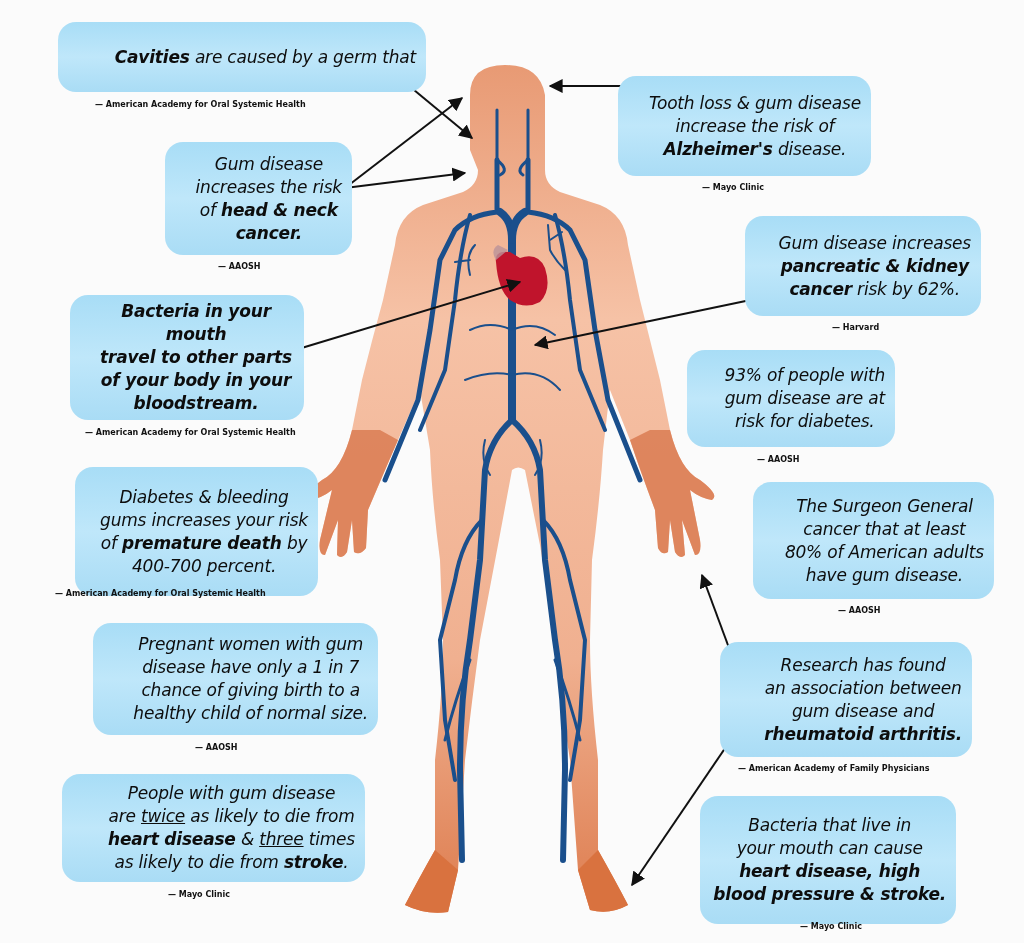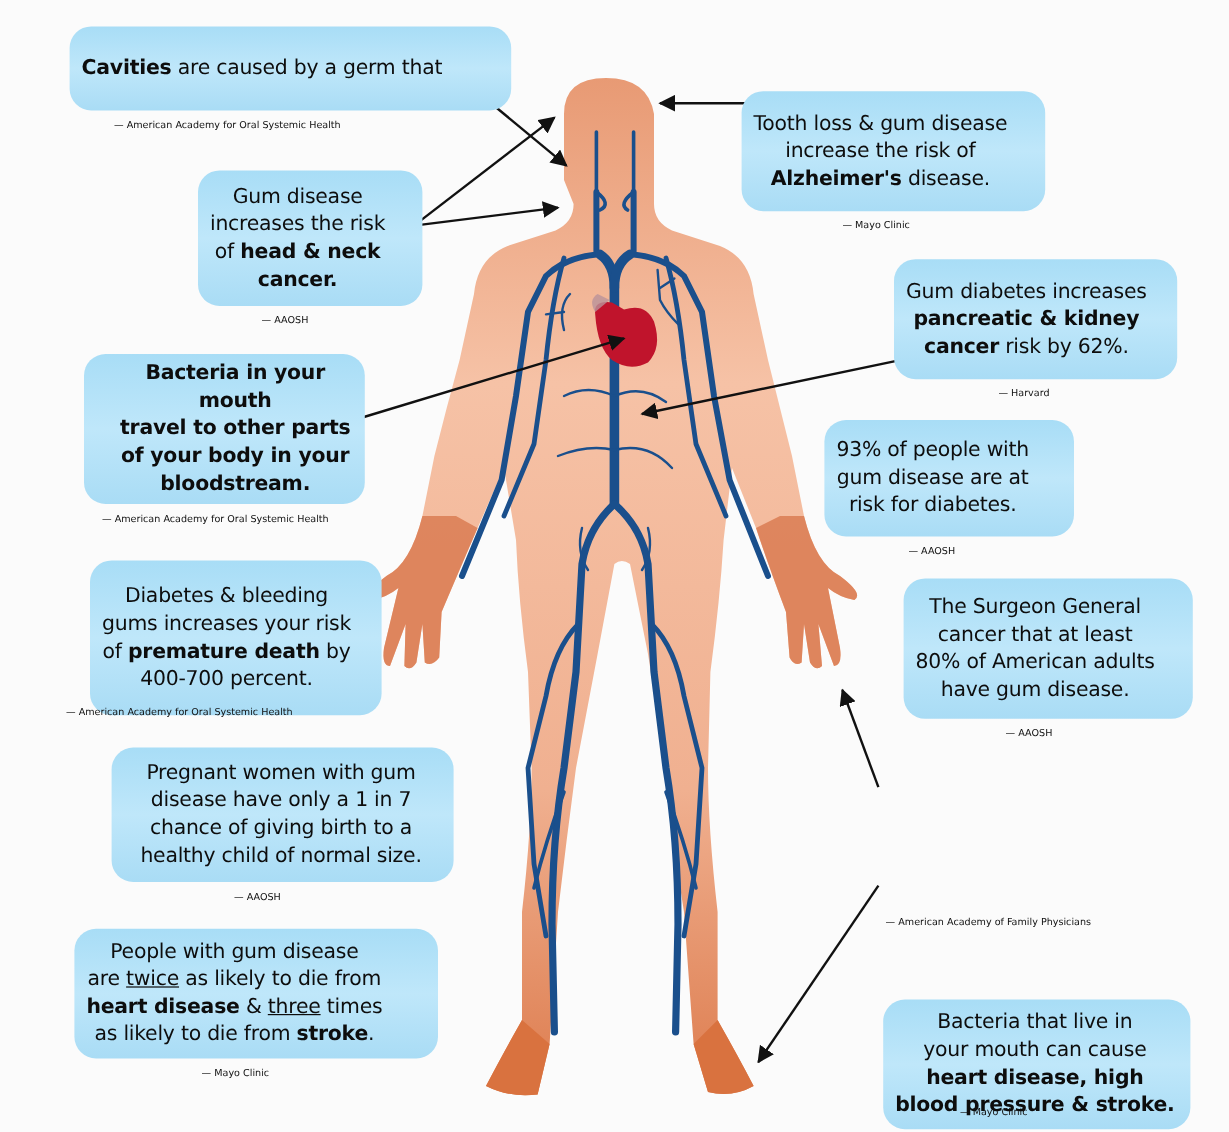--- a/index.html
+++ b/index.html
@@ -7,30 +7,30 @@
     width:1024px; height:943px; position:relative; overflow:hidden;
     background:#fbfbfb;
     font-family:"DejaVu Sans", sans-serif;
     color:#111;
   }
   .figure { position:absolute; left:0; top:0; width:1024px; height:943px; }
   .box {
     position:absolute;
     background:linear-gradient(180deg,#a8ddf6 0%,#bfe7fa 50%,#a9dcf5 100%);
     border-radius:18px;
-    display:flex; align-items:center; justify-content:flex-start;
+    display:flex; align-items:center; justify-content:flex-end;
     text-align:center;
     font-size:17px; line-height:23px; letter-spacing:-0.2px;
     color:#0d0d0d;
-    box-sizing:border-box; padding:6px 10px;
+    box-sizing:border-box; padding:6px 10px;font-style:italic;
   }
   .box b { font-weight:bold; }
   .box u { text-decoration:underline; }
   .src {
-    position:absolute; font-size:8px; font-weight:normal; color:#111;
+    position:absolute; font-size:8px; font-weight:bold; color:#111;
     white-space:nowrap; text-align:right;
   }
   .line { display:block; }
 </style>
 </head>
 <body>
 
 <div class="figure">
 
   <svg width="1024" height="943" viewBox="0 0 1024 943" style="position:absolute;left:0;top:0;">
@@ -161,21 +161,21 @@
     <div>
       <span class="line">Tooth loss &amp; gum disease</span>
       <span class="line">increase the risk of</span>
       <span class="line"><b>Alzheimer's</b><span> disease.</span></span>
     </div>
   </div>
   <div class="src" style="left:702px;top:183px;">— Mayo Clinic</div>
 
   <div class="box" style="left:745px;top:216px;width:236px;height:100px;">
     <div>
-      <span class="line">Gum diabetes increases</span>
+      <span class="line">Gum disease increases</span>
       <span class="line"><b>pancreatic &amp; kidney</b></span>
       <span class="line"><b>cancer</b><span> risk by 62%.</span></span>
     </div>
   </div>
   <div class="src" style="left:832px;top:323px;">— Harvard</div>
 
   <div class="box" style="left:687px;top:350px;width:208px;height:97px;">
     <div>
       <span class="line">93% of people with</span>
       <span class="line">gum disease are at</span>
@@ -187,23 +187,31 @@
   <div class="box" style="left:753px;top:482px;width:241px;height:117px;">
     <div>
       <span class="line">The Surgeon General</span>
       <span class="line">cancer that at least</span>
       <span class="line">80% of American adults</span>
       <span class="line">have gum disease.</span>
     </div>
   </div>
   <div class="src" style="left:838px;top:606px;">— AAOSH</div>
 
+  <div class="box" style="left:720px;top:642px;width:252px;height:115px;">
+    <div>
+      <span class="line">Research has found</span>
+      <span class="line">an association between</span>
+      <span class="line">gum disease and</span>
+      <span class="line"><b>rheumatoid arthritis.</b></span>
+    </div>
+  </div>
   <div class="src" style="left:738px;top:764px;">— American Academy of Family Physicians</div>
 
-  <div class="box" style="left:700px;top:833px;width:256px;height:108px;margin-left:36px;">
+  <div class="box" style="left:700px;top:796px;width:256px;height:128px;">
     <div>
       <span class="line">Bacteria that live in</span>
       <span class="line">your mouth can cause</span>
       <span class="line"><b>heart disease, high</b></span>
       <span class="line"><b>blood pressure &amp; stroke.</b></span>
     </div>
   </div>
   <div class="src" style="left:800px;top:922px;">— Mayo Clinic</div>
 
 </div>

